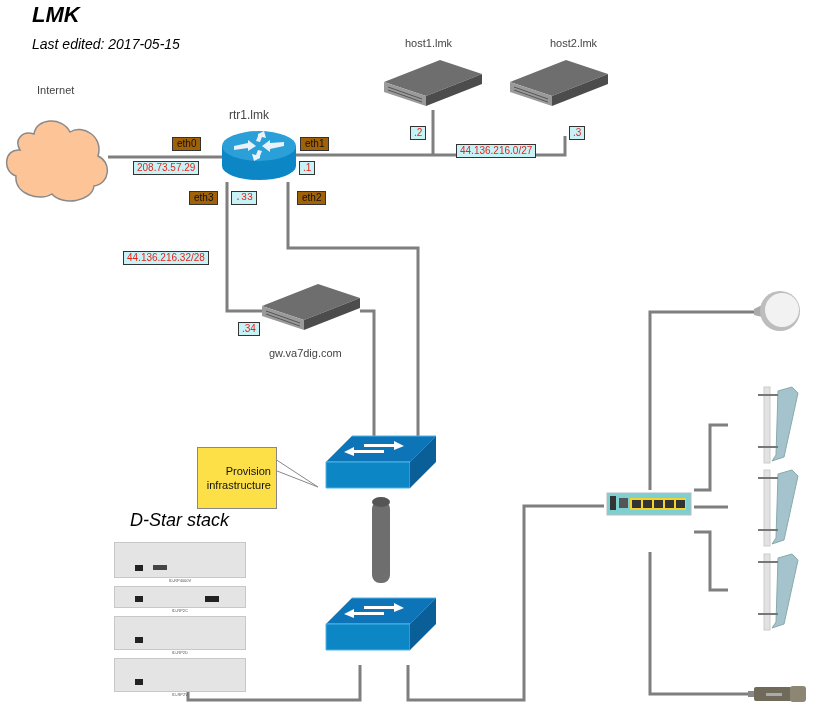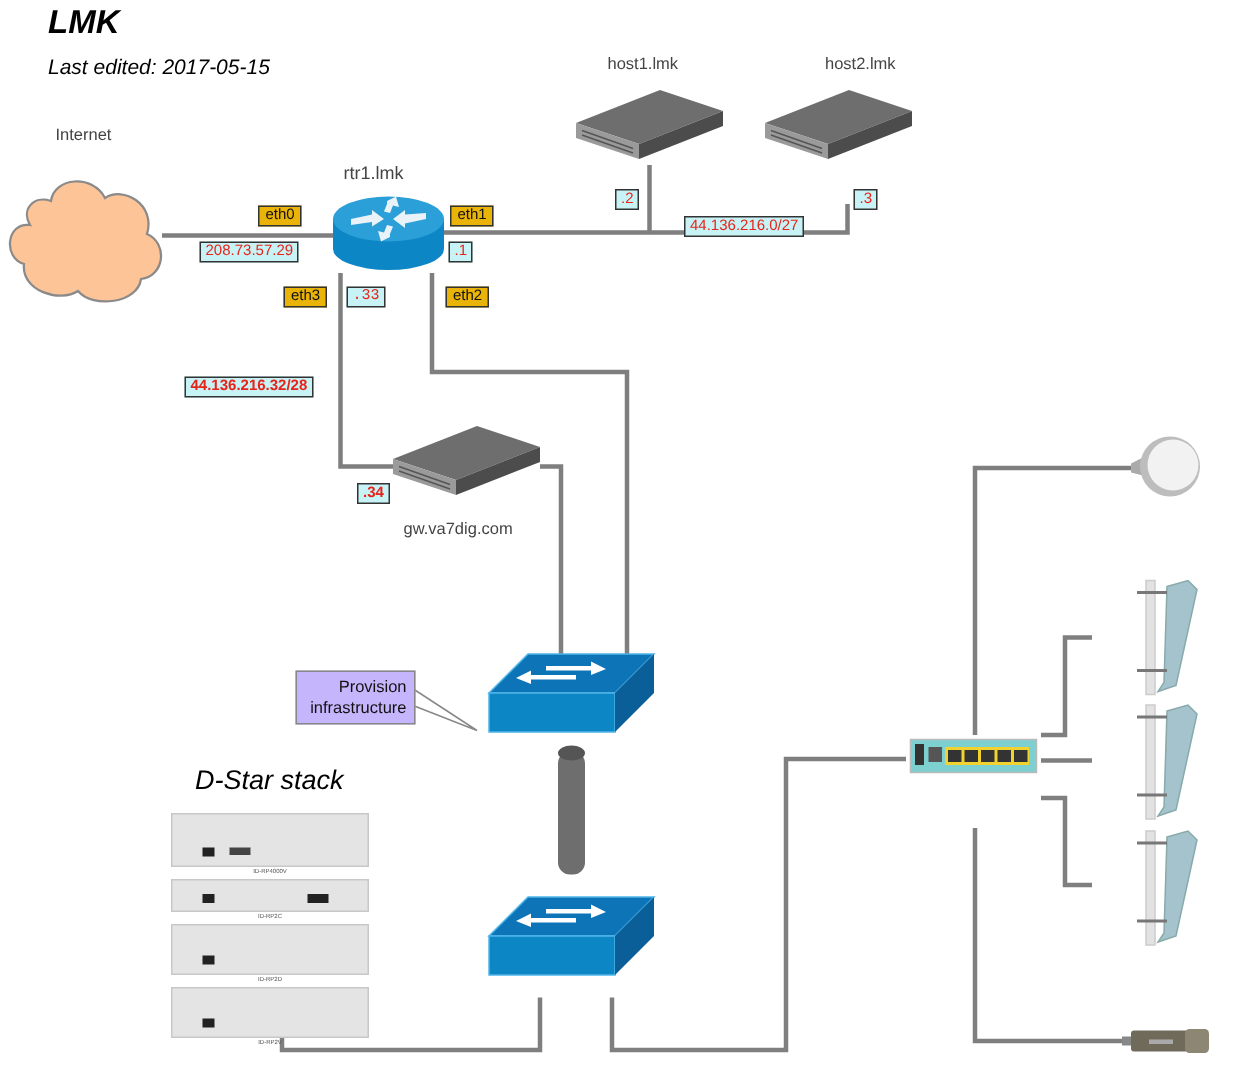--- a/index.html
+++ b/index.html
@@ -2,23 +2,23 @@
 <html><head>
 <meta charset="utf-8">
 <style>
   html, body { margin: 0; padding: 0; background: #ffffff; }
   body { width: 825px; height: 728px; position: relative; overflow: hidden; font-family: "Liberation Sans", sans-serif; }
   .abs { position: absolute; }
   .title { left: 32px; top: 2px; font-size: 22px; font-weight: bold; font-style: italic; color: #000; }
   .subtitle { left: 32px; top: 36px; font-size: 14px; font-style: italic; color: #000; }
   .section-title { font-size: 18px; font-style: italic; color: #000; }
   .node-label { font-size: 11px; color: #444; white-space: nowrap; }
-  .iface { background: #eab308; border: 1px solid #333; font-size: 10px; color: #111; padding: 0 4px; line-height: 12px; white-space: nowrap; }
+  .iface { background: #a16207; border: 1px solid #333; font-size: 10px; color: #111; padding: 0 4px; line-height: 12px; white-space: nowrap; }
   .addr { background: #c7f3f6; border: 1px solid #333; font-size: 10px; color: #e8231a; padding: 0 3px; line-height: 12px; white-space: nowrap; }
-  .callout { background: #c4b5fd; border: 1px solid #888; font-size: 11px; color: #111; text-align: right; padding: 3px 5px; line-height: 14px; width: 68px; }
+  .callout { background: #fde047; border: 1px solid #888; font-size: 11px; color: #111; text-align: right; padding: 16px 5px; line-height: 14px; width: 68px; }
   svg.wires { position: absolute; left: 0; top: 0; }
 </style>
 </head>
 <body>
 
 <svg class="wires" width="825" height="728">
   <g stroke="#7f7f7f" stroke-width="3" fill="none">
     <path d="M108 157 H222"></path>
     <path d="M295 155 H565 V136"></path>
     <path d="M433 155 V110"></path>
@@ -80,31 +80,31 @@
   <polygon points="44,38 100,16 100,26 44,48" fill="#4c4c4c"></polygon>
   <g stroke="#555" stroke-width="1">
       <line x1="6" y1="29" x2="40" y2="41"></line>
       <line x1="6" y1="32" x2="40" y2="44"></line>
     </g>
 </svg>
 <div class="abs addr" style="left:410px; top:126px;">.2</div>
 <div class="abs addr" style="left:569px; top:126px;">.3</div>
 <div class="abs addr" style="left:456px; top:144px;">44.136.216.0/27</div>
 
-<div class="abs addr" style="left:123px; top:251px;font-weight:bold;">44.136.216.32/28</div>
+<div class="abs addr" style="left:123px; top:251px;">44.136.216.32/28</div>
 <svg class="abs" style="left:260px; top:282px;" width="102" height="50">
   <polygon points="2,24 58,2 100,16 44,38" fill="#6e6e6e"></polygon>
   <polygon points="2,24 44,38 44,48 2,34" fill="#9a9a9a"></polygon>
   <polygon points="44,38 100,16 100,26 44,48" fill="#4c4c4c"></polygon>
   <g stroke="#555" stroke-width="1">
       <line x1="6" y1="29" x2="40" y2="41"></line>
       <line x1="6" y1="32" x2="40" y2="44"></line>
     </g>
 </svg>
-<div class="abs addr" style="left:238px; top:322px;font-weight:bold;">.34</div>
+<div class="abs addr" style="left:238px; top:322px;">.34</div>
 <div class="abs node-label" style="left:269px; top:347px;">gw.va7dig.com</div>
 
 <div class="abs" style="left:317px; top:424px; width:127px; height:238px; background:#fdc498; border:1px solid #8a8a8a; border-radius:9px; z-index:-1;"></div>
 <svg class="abs" style="left:270px; top:455px;" width="50" height="40">
   <path d="M2 2 L48 32 M2 14 L48 32" stroke="#888" stroke-width="1" fill="none"></path>
 </svg>
 <div class="abs callout" style="left:197px; top:447px;">Provision infrastructure</div>
 <svg class="abs" style="left:324px; top:434px;" width="114" height="56">
   <polygon points="2,28 28,2 112,2 86,28" fill="#0d74b8" stroke="#4fb4e8" stroke-width="1"></polygon>
   <polygon points="2,28 86,28 86,54 2,54" fill="#0d86c6" stroke="#4fb4e8" stroke-width="1"></polygon>

